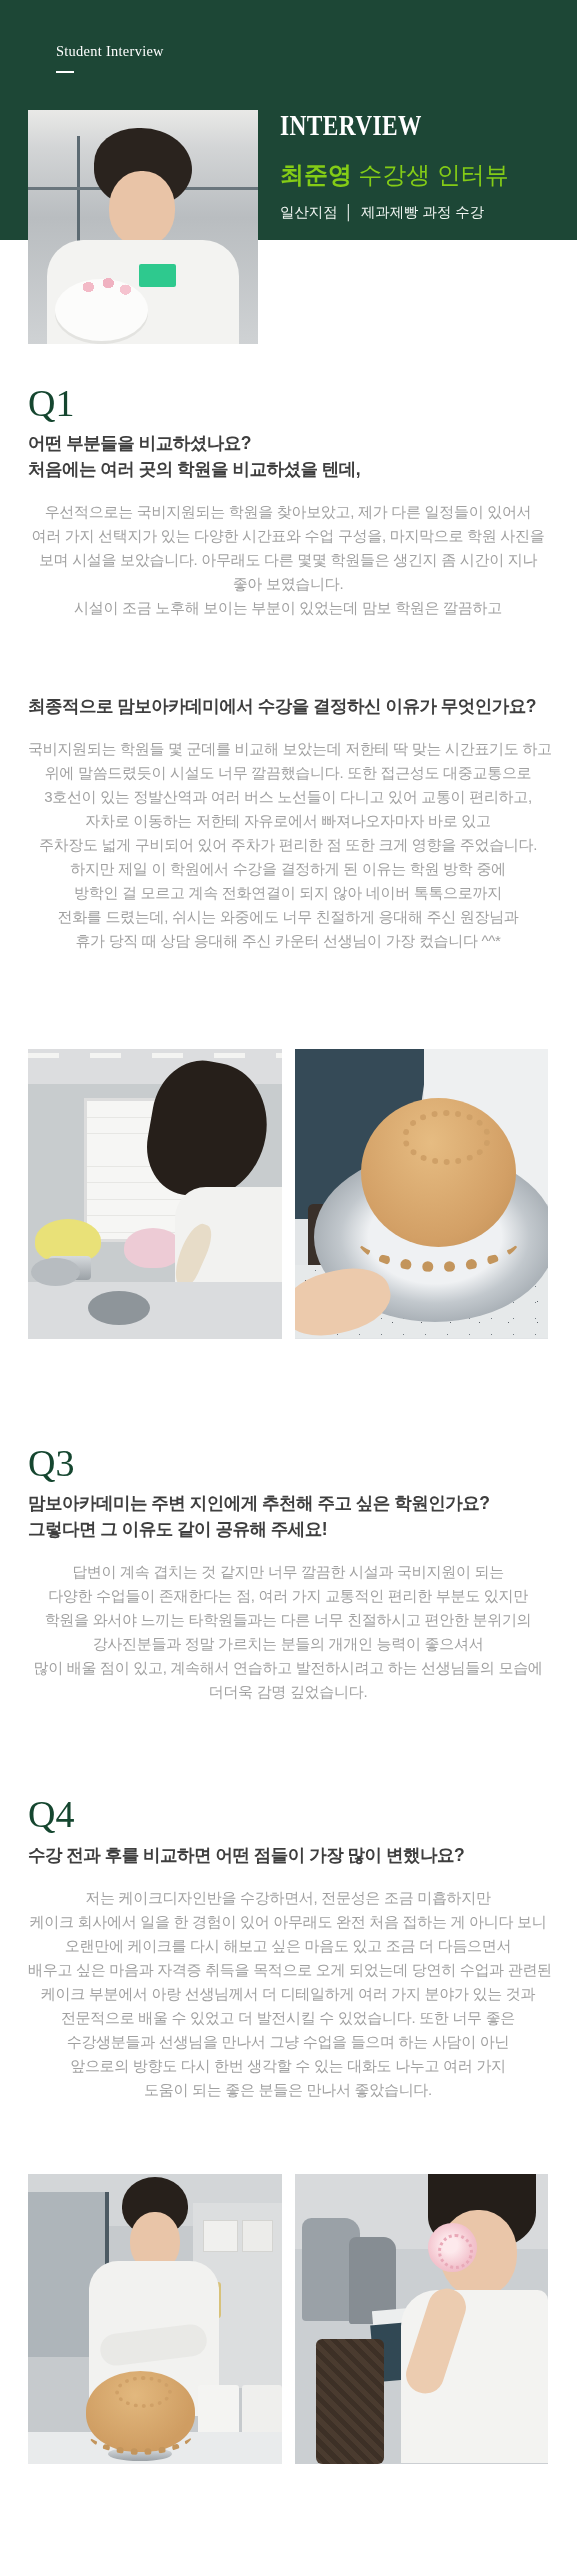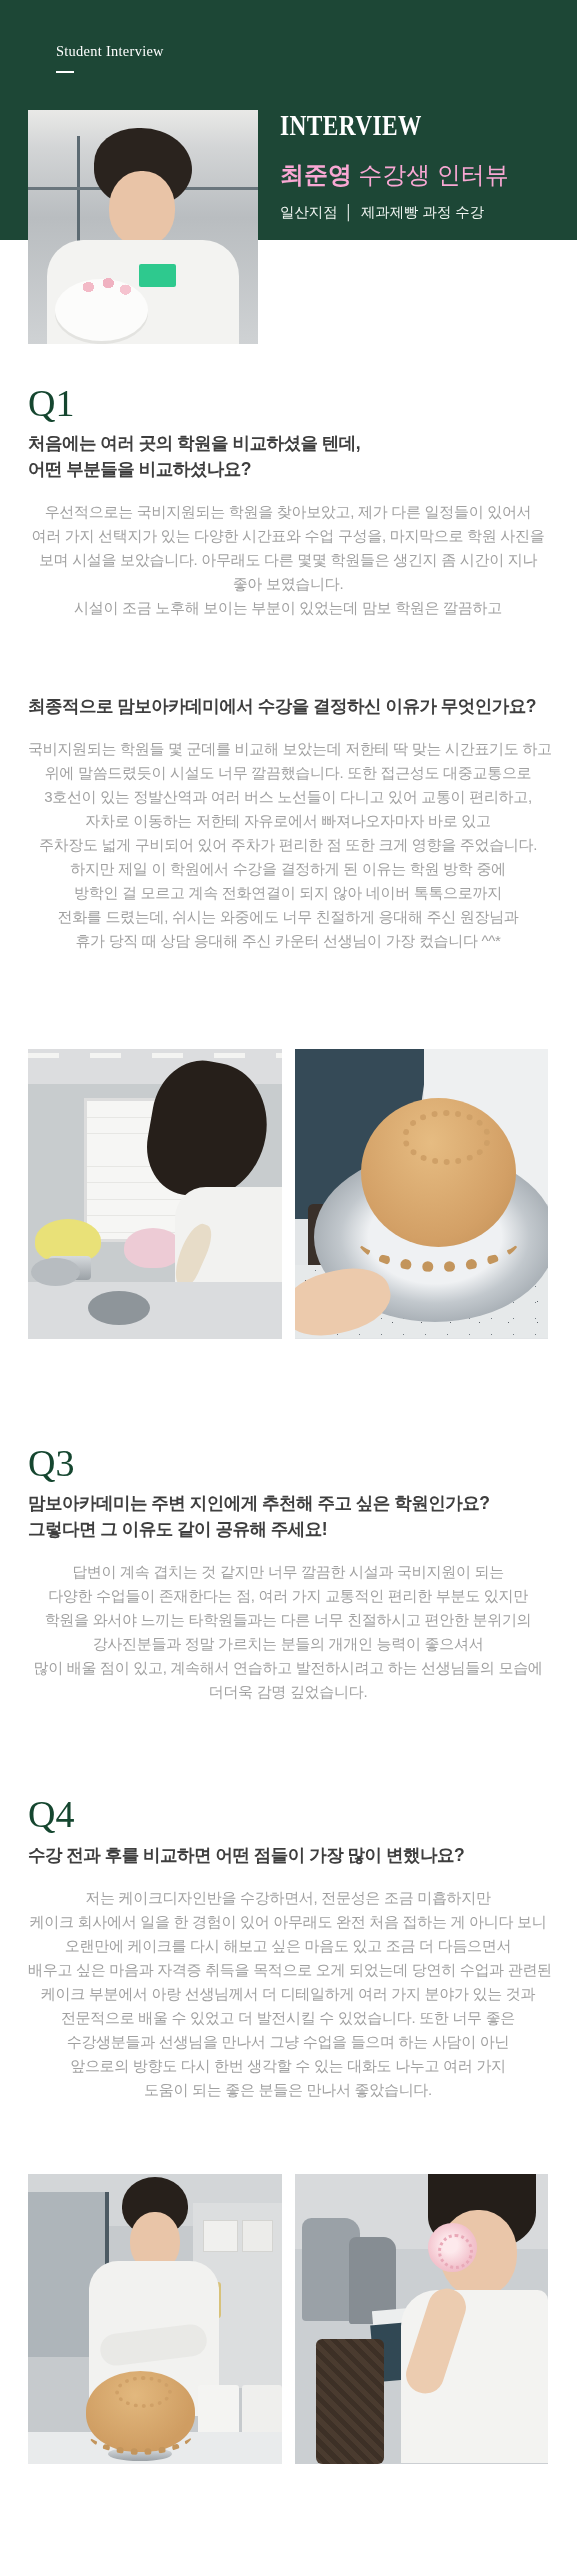--- a/index.html
+++ b/index.html
@@ -6,21 +6,21 @@
   body{width:577px;font-family:"Liberation Sans","DejaVu Sans",sans-serif;}
 
   
   header{position:relative;height:240px;background:#1d4736;}
   .eyebrow{position:absolute;left:56px;top:43px;color:#fff;
     font-family:"Liberation Serif","DejaVu Serif",serif;font-size:14.4px;line-height:17.5px;letter-spacing:0.3px;}
   .eyebrow-dash{position:absolute;left:56px;top:71px;width:17.5px;height:2.1px;background:#fff;}
   .hero-text{position:absolute;left:280px;top:108px;}
   .hero-title{color:#fff;font-family:"Liberation Serif","DejaVu Serif",serif;font-weight:700;
     font-size:30px;line-height:33px;letter-spacing:0.5px;transform:scaleX(.78);transform-origin:left;}
-  .hero-name{margin-top:18.5px;color:#f9a8d4;font-size:24px;line-height:29px;white-space:nowrap;}
+  .hero-name{margin-top:18.5px;color:#84cc16;font-size:24px;line-height:29px;white-space:nowrap;}
   .hero-name .nm{font-weight:800;}
   .hero-name .sfx{font-weight:400;margin-left:6.2px;}
   .hero-meta{margin-top:15px;color:#f2f6f3;font-size:14.4px;line-height:17.5px;display:flex;gap:7.2px;align-items:center;white-space:nowrap;}
   .meta-bar{font-weight:300;opacity:.95;}
 
   
   .photo{position:relative;overflow:hidden;background:#ccd0d3;}
   .photo i{position:absolute;display:block;}
   .hero-photo{position:absolute;left:28px;top:110px;width:230px;height:234px;z-index:2;}
 
@@ -144,22 +144,22 @@
       <span>제과제빵 과정 수강</span>
     </div>
   </div>
 </header>
 
 <main>
 
   <section class="qa" id="sec-q1">
       <div class="q-num">Q1</div>
       <div class="q-title">
+        <div class="q-line">어떤 부분들을 비교하셨나요?</div>
         <div class="q-line">처음에는 여러 곳의 학원을 비교하셨을 텐데,</div>
-        <div class="q-line">어떤 부분들을 비교하셨나요?</div>
       </div>
       <div class="a-block">
         <p class="a-line">우선적으로는 국비지원되는 학원을 찾아보았고, 제가 다른 일정들이 있어서</p>
         <p class="a-line">여러 가지 선택지가 있는 다양한 시간표와 수업 구성을, 마지막으로 학원 사진을</p>
         <p class="a-line">보며 시설을 보았습니다. 아무래도 다른 몇몇 학원들은 생긴지 좀 시간이 지나</p>
         <p class="a-line">좋아 보였습니다.</p>
         <p class="a-line">시설이 조금 노후해 보이는 부분이 있었는데 맘보 학원은 깔끔하고</p>
       </div>
     </section>
   <section class="qa" id="sec-q2">

